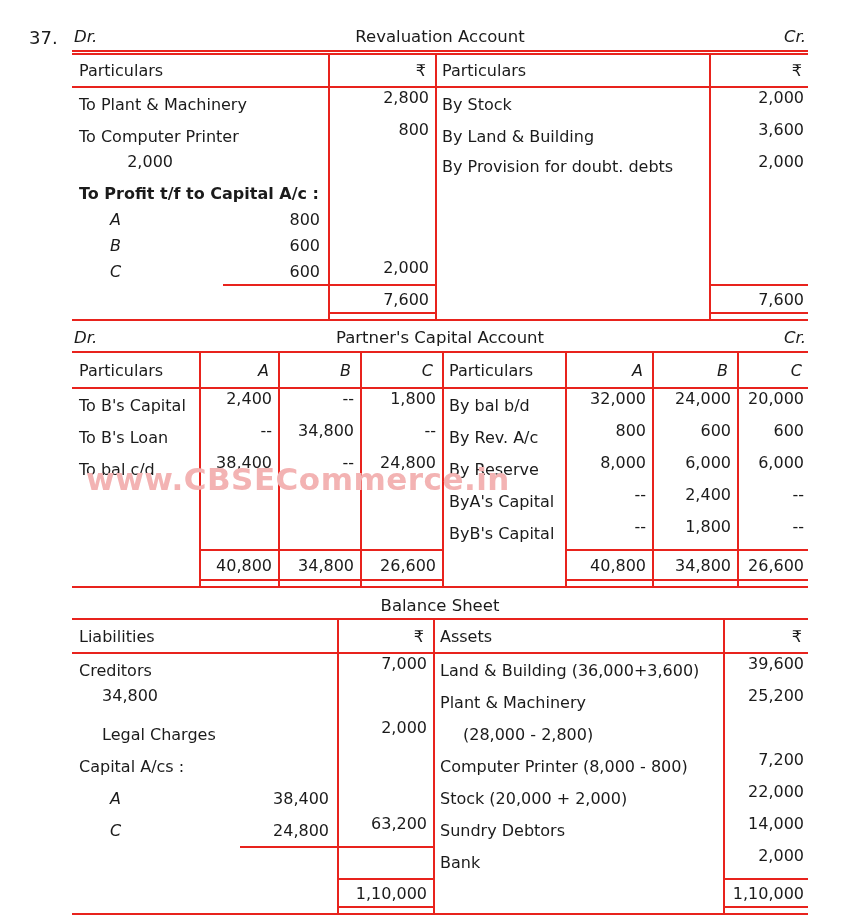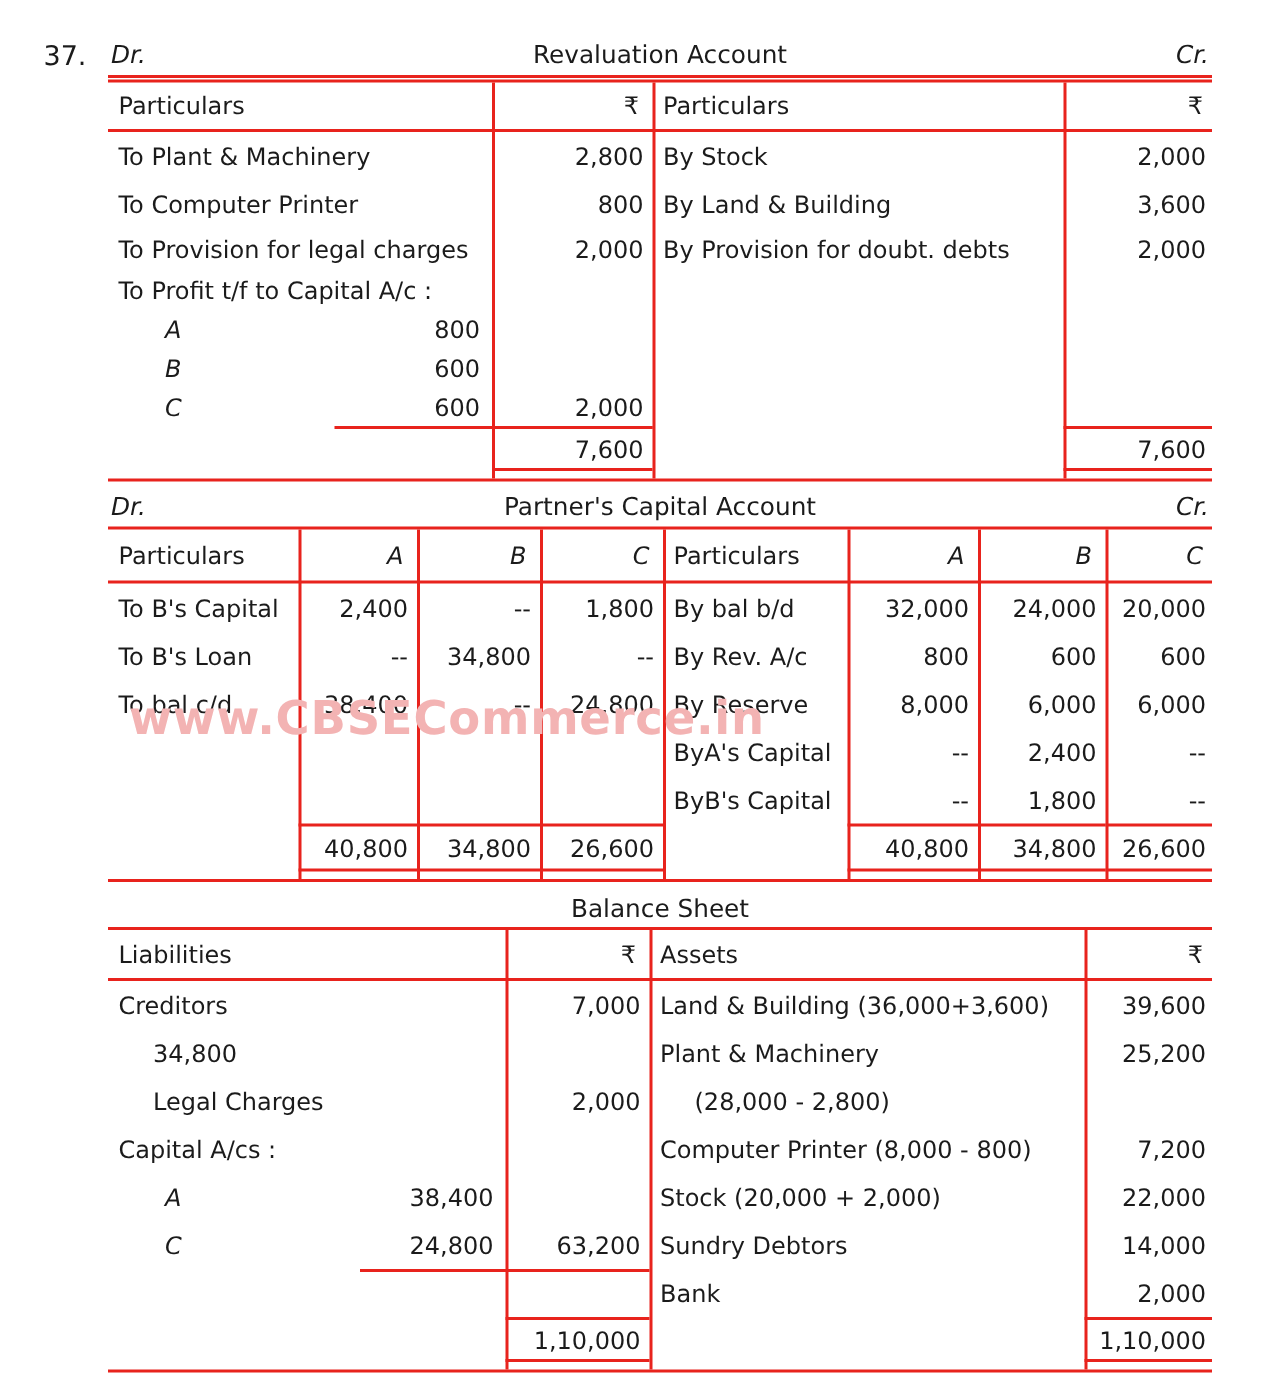--- a/index.html
+++ b/index.html
@@ -32,21 +32,21 @@
   .amt{text-align:right;padding-right:6px;flex:0 0 auto}
   .hdr .amt{padding-right:9px}
   .it{font-style:italic}
   .indent{padding-left:38px}
   .indent2{padding-left:30px}
   .sub{margin-left:auto;padding-right:8px}
   .tbl-bs .sub{padding-right:12px}
 
   .body{display:flex}
   .half{flex:0 0 auto}
-  .trow{display:flex;align-items:center;position:relative}
+  .trow{display:flex;position:relative}
   .tbl-reval .trow{height:26px}
   .tbl-reval .half .trow:nth-child(1),.tbl-reval .half .trow:nth-child(2){height:32px}
   .tbl-reval .half .trow:nth-child(3){height:28px}
   .tbl-cap .trow{height:32px}
   .tbl-bs .trow{height:32px}
 
   .tbl-reval .half.left{width:363px}
   .tbl-reval .half.right{width:373px}
   .tbl-reval .left .amt{width:107px}
   .tbl-reval .right .amt{width:99px;padding-right:4px}
@@ -109,28 +109,25 @@
               </div>
               <div class="cell amt">2,800</div>
             </div>
             <div class="trow">
               <div class="cell name">
                 <div class="" style="display: inline;">To Computer Printer</div>
               </div>
               <div class="cell amt">800</div>
             </div>
             <div class="trow">
-              <div class="cell name">
-                <div class="" style="display: inline;">To Provision for legal charges</div>
-              </div>
-              <div class="cell amt">2,000</div>
-            </div>
-            <div class="trow">
-              <div class="cell name">
-                <div class="" style="display: inline;">To Profit t/f to Capital A/c :</div>
+              <div class="cell amt">2,000</div>
+            </div>
+            <div class="trow">
+              <div class="cell name">
+                <div class="" style="display: inline; font-weight: bold;">To Profit t/f to Capital A/c :</div>
               </div>
               <div class="cell amt"></div>
             </div>
             <div class="trow">
               <div class="cell name indent">
                 <div class="it" style="display: inline;">A</div>
                 <div class="sub">800</div>
               </div>
               <div class="cell amt"></div>
             </div>

